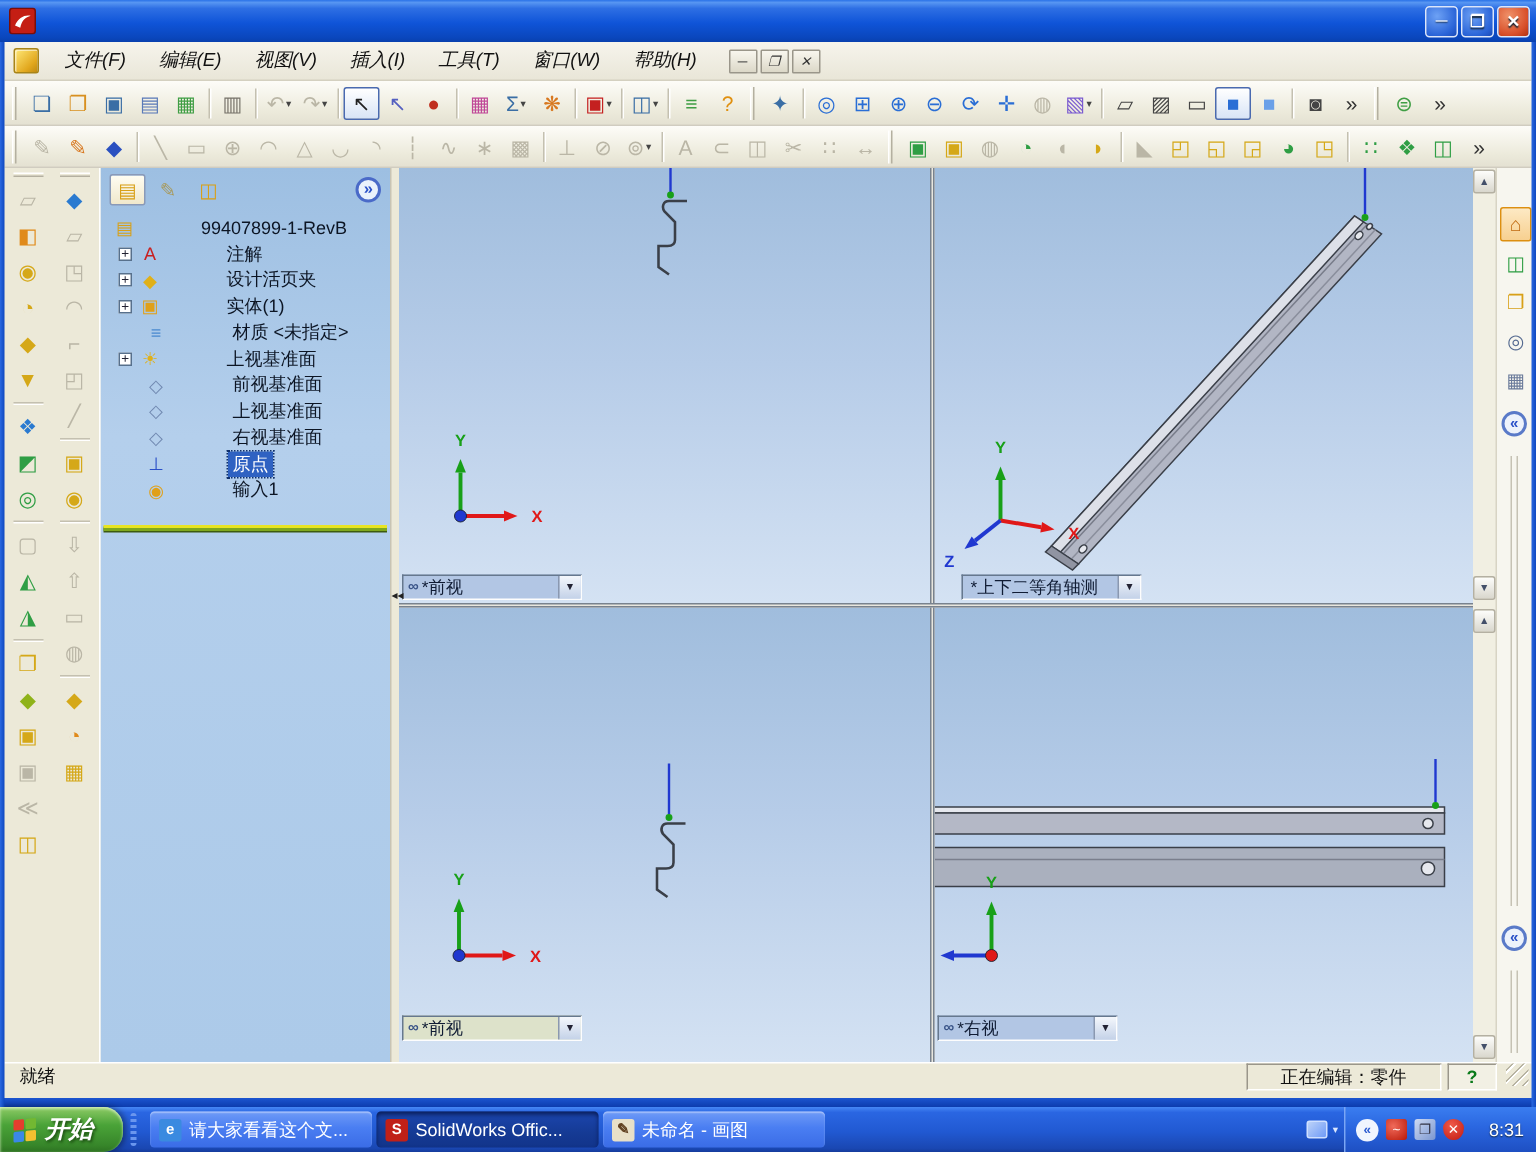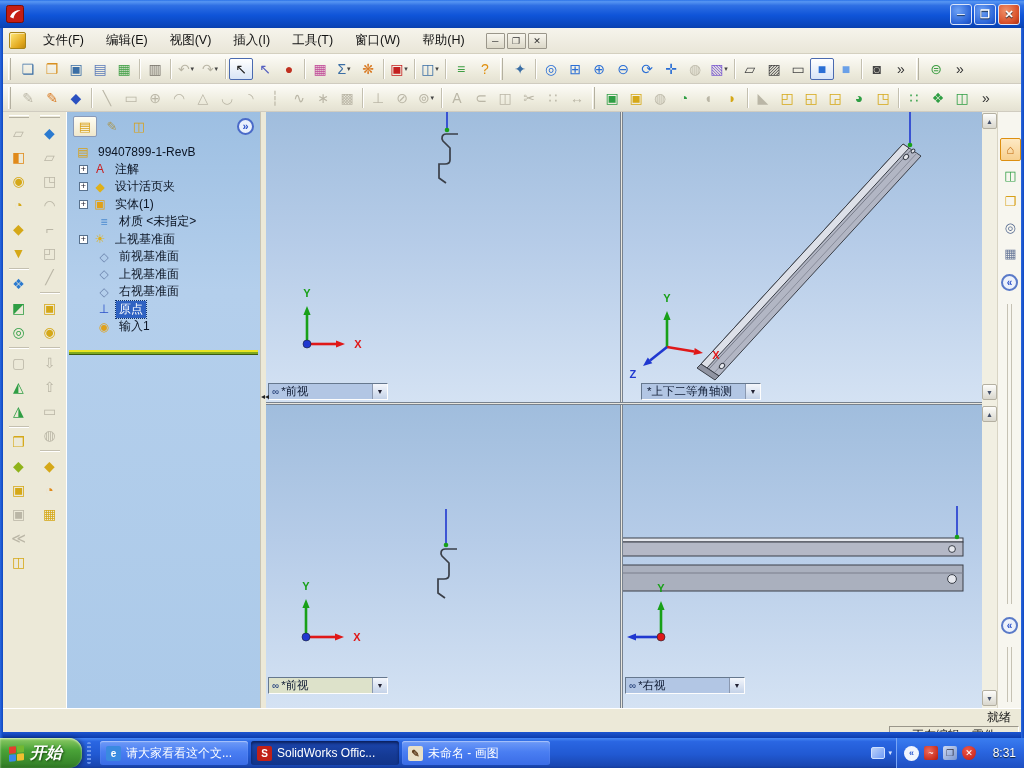--- a/index.html
+++ b/index.html
@@ -15,21 +15,21 @@
 .wbtns { margin-left:auto; display:flex; gap:2px; }
 .wbtn { width:22px; height:21px; border-radius:3px; border:1px solid #dce6fa; color:#fff; font-size:11px; font-weight:bold;
   display:flex; align-items:center; justify-content:center;
   background:radial-gradient(circle at 35% 30%,#6ea2f5,#2a64d8 70%,#1a4ab8); text-shadow:0 1px 1px #123; }
 .wbtn.close { background:radial-gradient(circle at 35% 30%,#f0926a,#d9512b 65%,#b03010); }
 
 .borderL,.borderR { position:absolute; top:28px; bottom:30px; width:3px; background:linear-gradient(90deg,#2a68e0,#0f48c0); z-index:50; }
 .borderL { left:0; } .borderR { right:0; }
 .bottomborder { position:absolute; left:0; top:732px; width:1024px; height:6px; background:linear-gradient(180deg,#1c55d0,#0c3cae); z-index:50; }
 
-.menubar { position:absolute; left:3px; top:28px; width:1018px; height:26px; background:linear-gradient(180deg,#f6f4ec,#e9e6d8); border-bottom:1px solid #d4d0c0; display:flex; align-items:center; padding:0 4px; }
+.menubar { position:absolute; left:3px; top:28px; width:1018px; height:26px; background:linear-gradient(180deg,#f6f4ec,#e9e6d8); border-bottom:1px solid #d4d0c0; display:flex; align-items:center; padding:0 4px;font-style:italic; }
 .appicon { width:17px; height:17px; border-radius:2px; margin:0 6px 0 2px; background:linear-gradient(135deg,#ffe978,#e2a81e 70%,#c08a10); border:1px solid #a88418; box-shadow:inset 1px 1px 0 #fff8; }
 .menuitem { padding:4px 11px; font-size:12.5px; color:#111; }
 .search-pill { margin-left:auto; width:194px; height:19px; border:1px solid #5a7aa8; border-radius:10px;
   background:linear-gradient(180deg,#f3f8fe,#c6daf4); display:flex; align-items:center; gap:4px; padding:0 8px; font-size:11.5px; color:#1a2a44; }
 .sico { width:11px; height:11px; border-radius:2px; background:radial-gradient(circle at 35% 35%,#f06a5a,#c02010); border:1px solid #801808; flex:0 0 auto; }
 .sdd { font-size:7px; color:#345; }
 .mdibtns { display:flex; gap:2px; margin-left:10px; margin-right:2px; }
 .mdibtn { width:19px; height:16px; background:linear-gradient(180deg,#f8f6ee,#dcd8c8); border:1px solid #9a968a; border-radius:1px; font-size:9px; color:#333; display:flex; align-items:center; justify-content:center; }
 
 
@@ -58,21 +58,21 @@
 .tree-tabs { display:flex; align-items:center; gap:3px; padding:4px 6px 3px 6px; }
 .ttab { width:24px; height:21px; display:flex; align-items:center; justify-content:center; font-size:13px; border:1px solid transparent; border-radius:2px; }
 .ttab.active { background:linear-gradient(180deg,#fffdf2,#f0e8cc); border-color:#8a9ab8; }
 .tp-chev { margin-left:auto; width:17px; height:17px; border-radius:50%; border:2px solid #4a6ac8; color:#2a50c8; font-weight:bold; font-size:11px; line-height:13px; text-align:center; background:#eaf1fc; }
 .tree-rows { padding:3px 2px 0 4px; }
 .trow { display:flex; align-items:center; height:17.5px; font-size:12px; color:#0c1524; white-space:nowrap; }
 .plusbox { width:9px; height:9px; border:1px solid #57708c; background:#fff; color:#223; font-size:9px; line-height:7px; text-align:center; margin:0 4px 0 8px; flex:0 0 auto; }
 .plusgap { width:13px; margin:0 4px 0 8px; flex:0 0 auto; }
 .trow.root .plusgap { width:0; margin:0 2px 0 2px; }
 .ticon { width:16px; text-align:center; font-size:12px; margin-right:4px; flex:0 0 auto; }
-.tlabel { padding:0 3px; }
+.tlabel { padding:0 3px;margin-left:36px; }
 .tlabel.sel { background:#2f62c2; color:#fff; outline:1px dotted #10306a; }
 .rollback { position:absolute; left:2px; right:2px; top:238px; height:4px;
   background:linear-gradient(180deg,#e8e422 0%,#e8e422 55%,#7fa81e 55%,#7fa81e 100%); box-shadow:0 1px 0 #3c5a10; }
 
 
 .vsplitter { position:absolute; left:260px; top:112px; width:6px; height:596px; background:#ece9d8; border-left:1px solid #c8c4b4; z-index:5; }
 .vsplitter .arrows { position:absolute; top:281px; left:0; width:6px; font-size:8px; line-height:7px; color:#222; text-align:center; }
 
 
 .graphics { position:absolute; left:266px; top:112px; width:716px; height:596px; background:#c8ccd4; }
@@ -91,21 +91,21 @@
 .rightstrip { position:absolute; left:982px; top:112px; width:39px; height:596px; background:#f7f6ef; }
 .scroll-lane { position:absolute; left:0; top:0; width:16px; height:596px; background:#f1efe2; border-right:1px solid #d8d4c4; }
 .sbtn { position:absolute; left:0; width:15px; height:16px; background:linear-gradient(180deg,#fdfdfb,#d9d7cd); border:1px solid #b4b0a2; border-radius:2px; font-size:7px; color:#44506a; display:flex; align-items:center; justify-content:center; }
 .tp-strip { position:absolute; left:17px; top:0; width:22px; height:596px; }
 .tptab { position:absolute; left:1px; width:21px; height:23px; display:flex; align-items:center; justify-content:center; font-size:13px; border:1px solid transparent; border-radius:2px; }
 .tptab.active { background:linear-gradient(180deg,#fde9c4,#f7d090); border-color:#dd8f10; }
 .tpchev { position:absolute; left:2px; width:17px; height:17px; border-radius:50%; border:2px solid #5a7ac8; background:#edf2fb; color:#2a50c8; font-weight:bold; font-size:10px; line-height:13px; text-align:center; }
 .tphandle { position:absolute; left:8px; width:5px; border-left:1px solid #c6c2b4; border-right:1px solid #c6c2b4; }
 
 
-.statusbar { position:absolute; left:3px; top:708px; width:1018px; height:24px; background:#ece9d8; border-top:1px solid #fff; display:flex; align-items:flex-end; font-size:12px; color:#111; padding:0 2px;flex-direction:column; }
+.statusbar { position:absolute; left:3px; top:708px; width:1018px; height:24px; background:#ece9d8; border-top:1px solid #fff; display:flex; align-items:flex-start; font-size:12px; color:#111; padding:0 2px; }
 .st-left { padding:0 8px; }
 .st-panel { height:18px; display:flex; align-items:center; justify-content:center; border:1px solid; border-color:#9a968a #fff #fff #9a968a; background:#ece9d8; padding:0 12px; margin-left:4px; }
 .st-editing { margin-left:auto; min-width:130px; }
 .st-help { min-width:28px; color:#0a7a1a; font-weight:bold; background:#f2f0e4; }
 .st-grip { width:15px; height:15px; margin-left:6px; background:
   repeating-linear-gradient(135deg, transparent 0 3px, #b8b4a2 3px 4px, #fff 4px 5px); }
 
 
 .taskbar { position:absolute; left:0; top:738px; width:1024px; height:30px;
   background:linear-gradient(180deg,#4687f5 0%,#2a66e2 12%,#2159d2 55%,#1a47b2 92%,#153c9c 100%); z-index:60; display:flex; align-items:center; }

